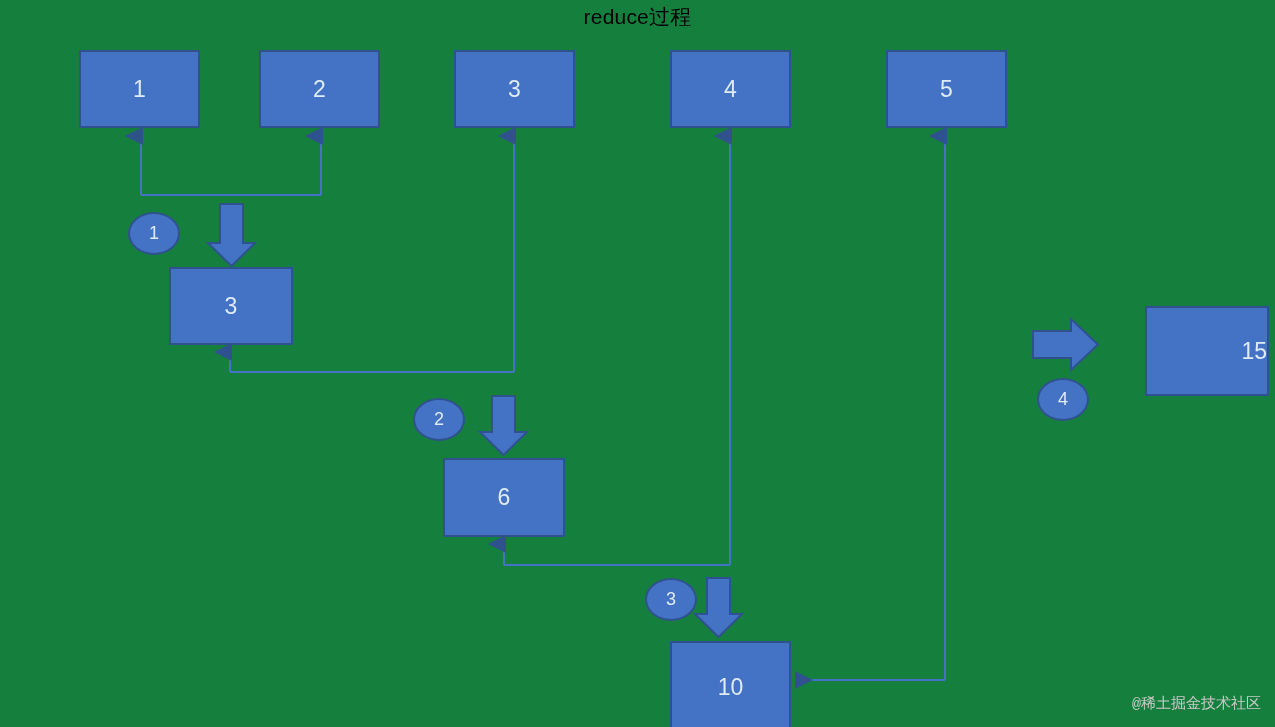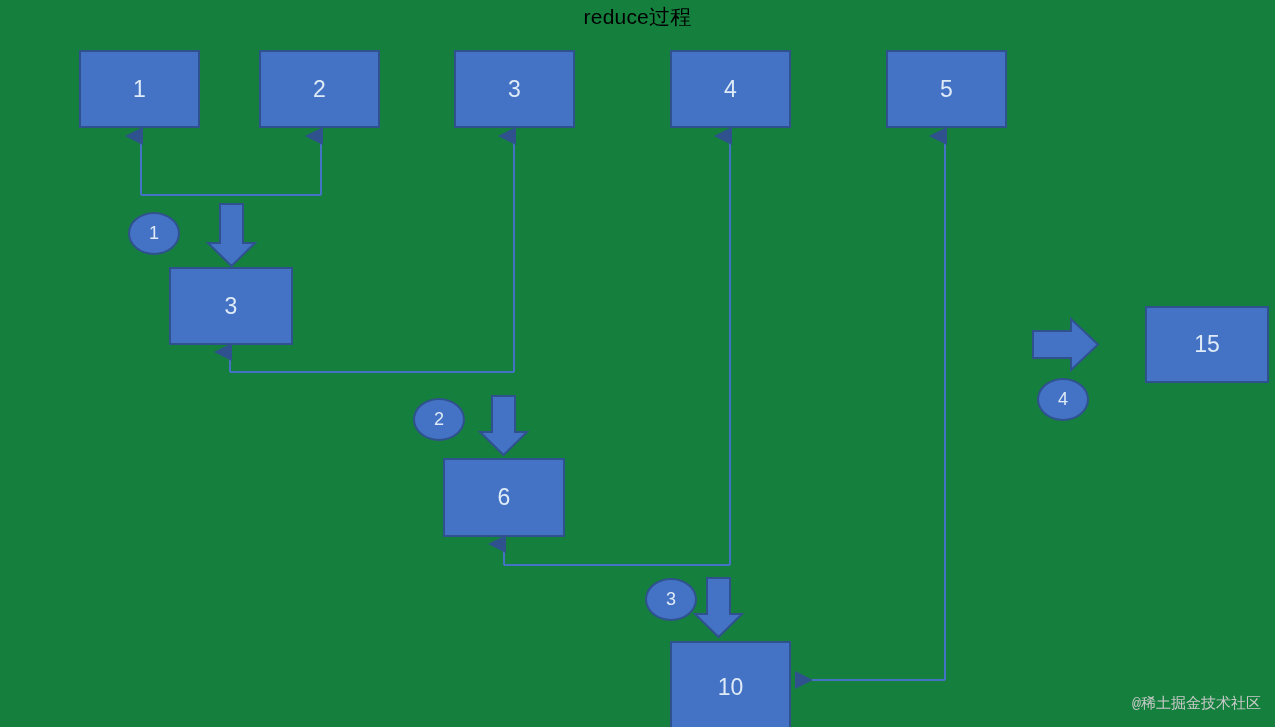--- a/index.html
+++ b/index.html
@@ -147,21 +147,21 @@
   <div class="node" style="left:169px; top:267px; width:124px; height:78px;">
     <span>3</span>
   </div>
   <div class="node" style="left:443px; top:458px; width:122px; height:79px;">
     <span>6</span>
   </div>
   <div class="node" style="left:670px; top:641px; width:121px; height:93px;">
     <span>10</span>
   </div>
 
-  <div class="node" style="left:1145px; top:306px; width:124px; height:77px;">
+  <div class="node" style="left:1145px; top:306px; width:124px; height:90px;justify-content:flex-end;">
     <span>15</span>
   </div>
 
   <div class="step-badge" style="left:128px; top:212px; width:52px; height:43px;">
     <span>1</span>
   </div>
   <div class="step-badge" style="left:413px; top:398px; width:52px; height:43px;">
     <span>2</span>
   </div>
   <div class="step-badge" style="left:645px; top:578px; width:52px; height:43px;">

